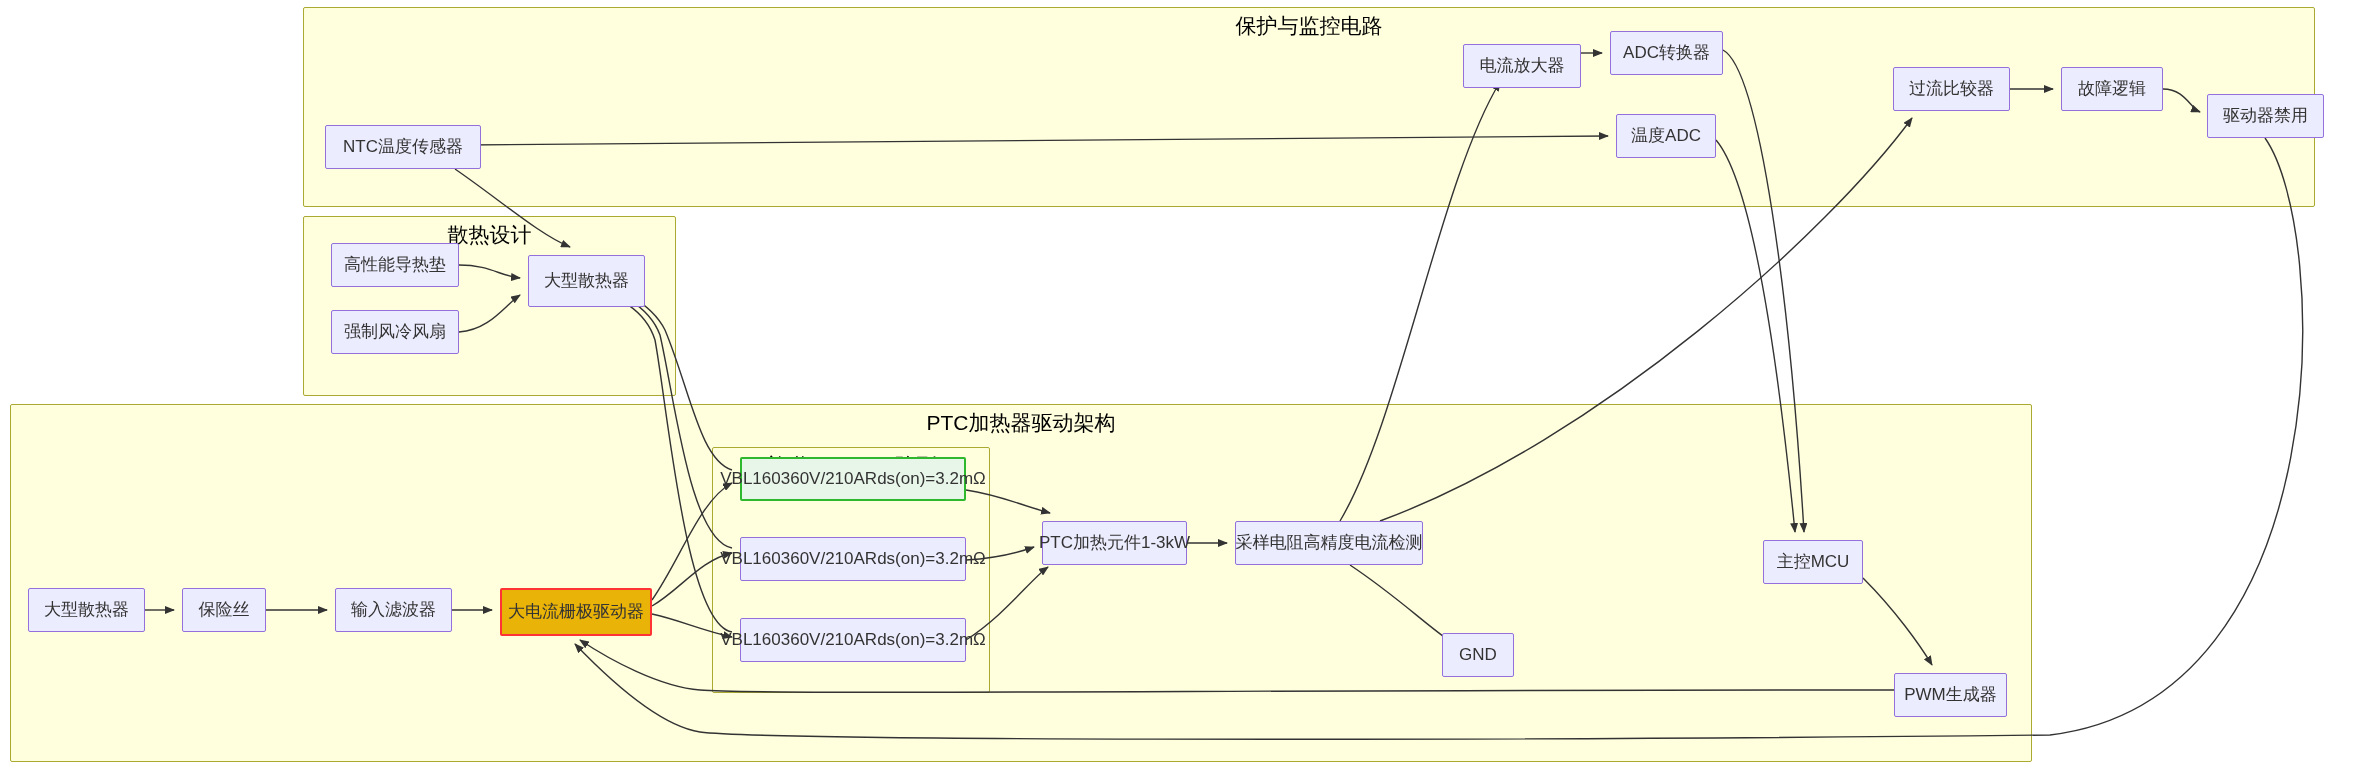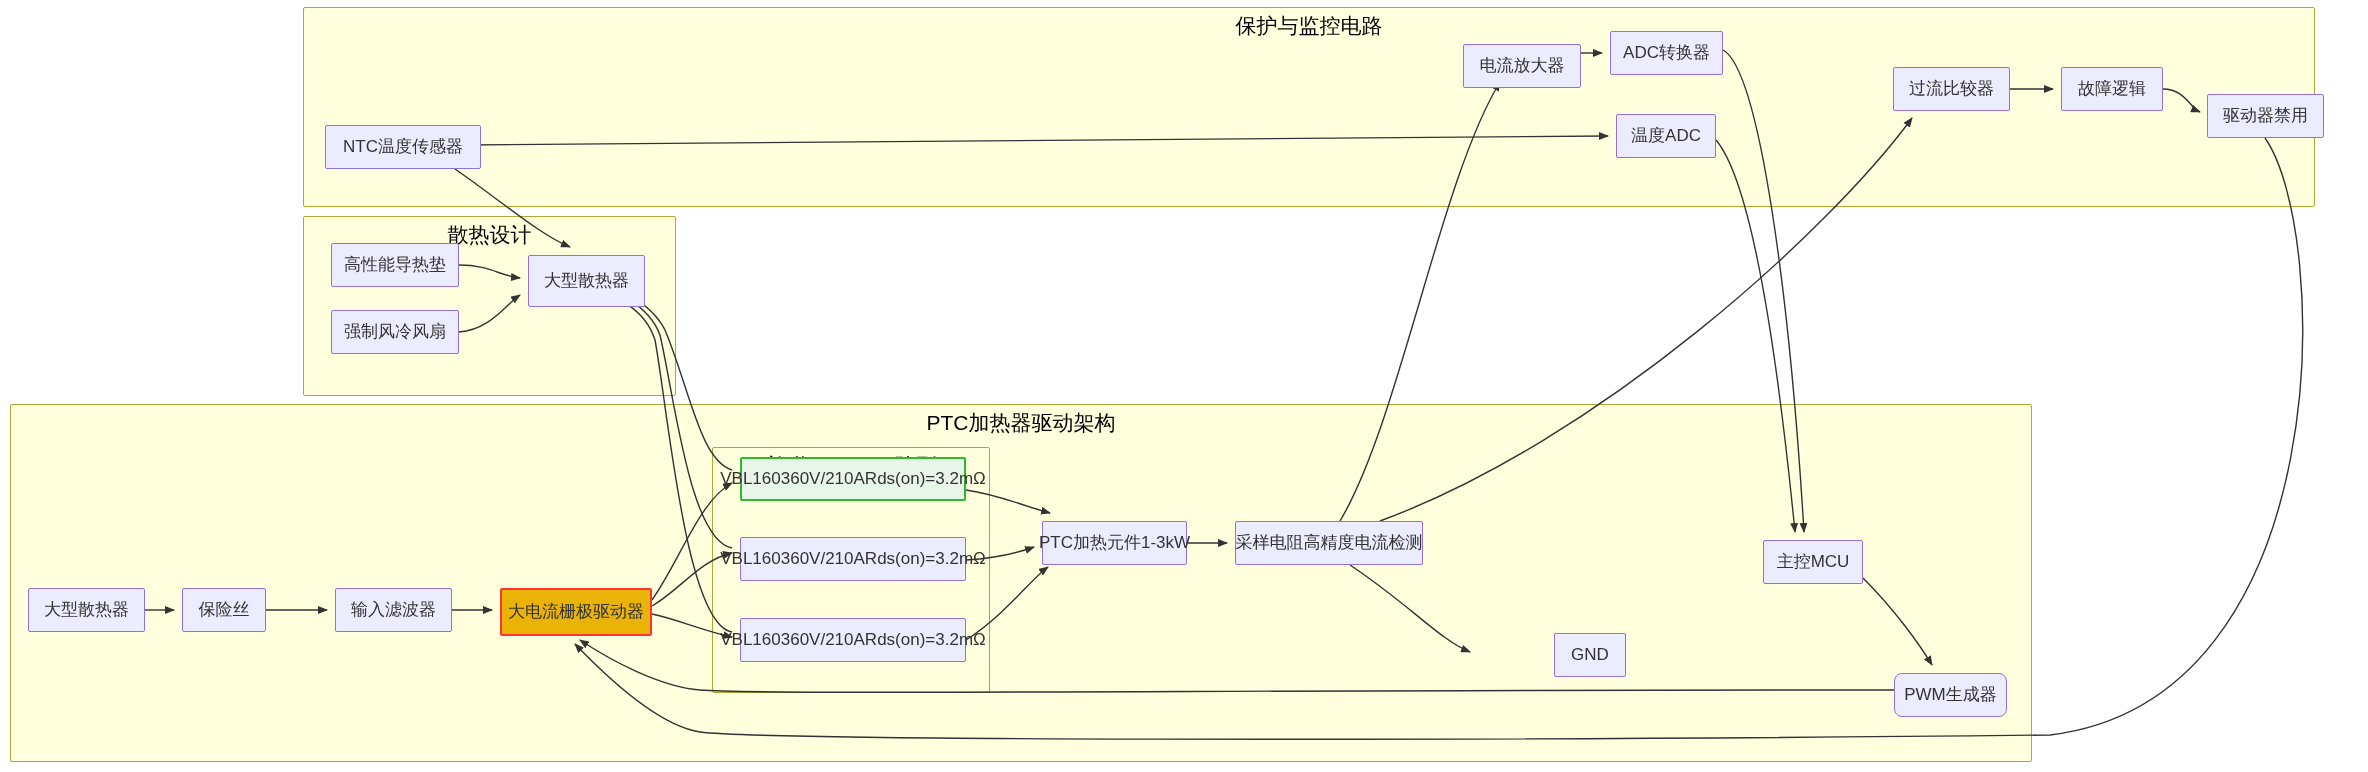--- a/index.html
+++ b/index.html
@@ -93,17 +93,17 @@
   <div class="node" id="n-sink" style="left: 528px; top: 255px; width: 117px; height: 52px;">大型散热器</div>
   <div class="node" id="n-bus" style="left: 28px; top: 588px; width: 117px; height: 44px;">大型散热器</div>
   <div class="node" id="n-fuse" style="left: 182px; top: 588px; width: 84px; height: 44px;">保险丝</div>
   <div class="node" id="n-filter" style="left: 335px; top: 588px; width: 117px; height: 44px;">输入滤波器</div>
   <div class="node red" id="n-gate" style="left: 500px; top: 588px; width: 152px; height: 48px;">大电流栅极驱动器</div>
   <div class="node green" id="n-m1" style="left: 740px; top: 457px; width: 226px; height: 44px;">VBL160360V/210ARds(on)=3.2mΩ</div>
   <div class="node" id="n-m2" style="left: 740px; top: 537px; width: 226px; height: 44px;">VBL160360V/210ARds(on)=3.2mΩ</div>
   <div class="node" id="n-m3" style="left: 740px; top: 618px; width: 226px; height: 44px;">VBL160360V/210ARds(on)=3.2mΩ</div>
   <div class="node" id="n-ptc" style="left: 1042px; top: 521px; width: 145px; height: 44px;">PTC加热元件1-3kW</div>
   <div class="node" id="n-shunt" style="left: 1235px; top: 521px; width: 188px; height: 44px;">采样电阻高精度电流检测</div>
-  <div class="node" id="n-gnd" style="left: 1554px; top: 633px; width: 72px; height: 44px;">GND</div>
+  <div class="node" id="n-gnd" style="left: 1442px; top: 633px; width: 72px; height: 44px;">GND</div>
   <div class="node" id="n-mcu" style="left: 1763px; top: 540px; width: 100px; height: 44px;">主控MCU</div>
-  <div class="node" id="n-pwm" style="left: 1894px; top: 673px; width: 113px; height: 44px; border-radius: 8px;">PWM生成器</div>
+  <div class="node" id="n-pwm" style="left: 1894px; top: 673px; width: 113px; height: 44px;">PWM生成器</div>
 
 </div>
 
 </body></html>

